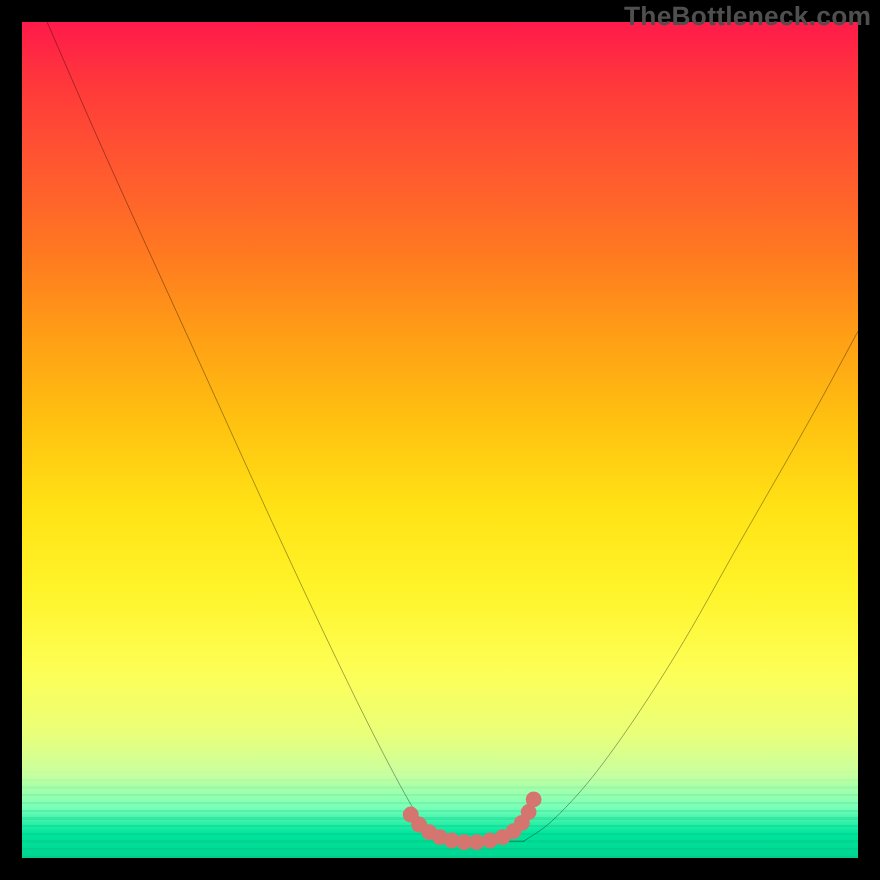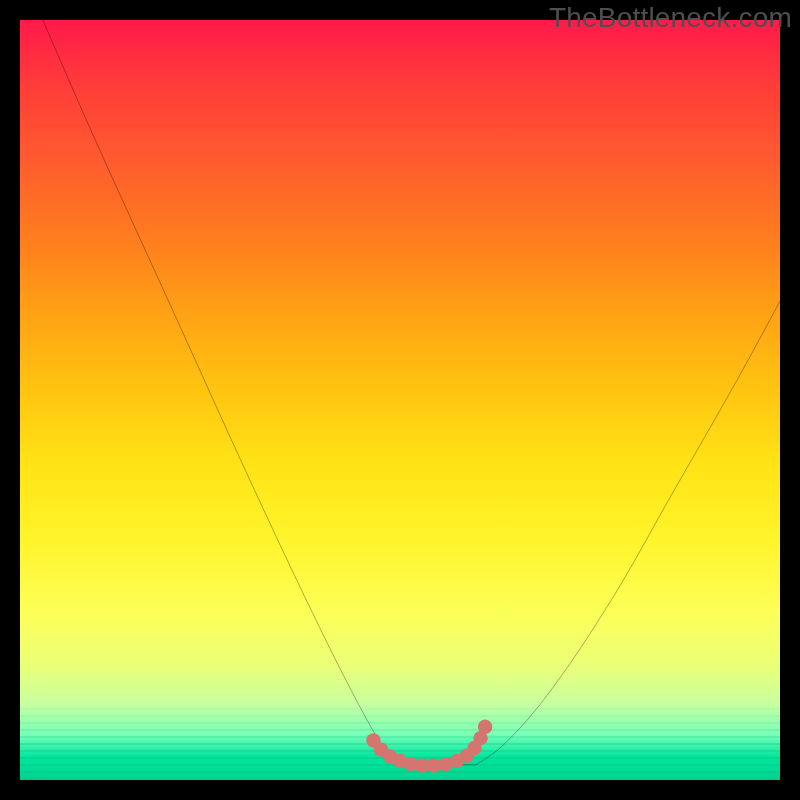--- a/index.html
+++ b/index.html
@@ -61,22 +61,22 @@
     inset: 0;
     width: 100%;
     height: 100%;
     pointer-events: none;
   }
   .watermark {
     position: absolute;
     top: 2px;
     right: 8px;
     color: #4f4f4f;
-    font-size: 28px;
-    font-weight: 400;
+    font-size: 24px;
+    font-weight: 700;
     letter-spacing: 0.2px;
     pointer-events: none;
     user-select: none;
   }
 </style>
 </head>
 <body>
 
 <div class="outer">
 

